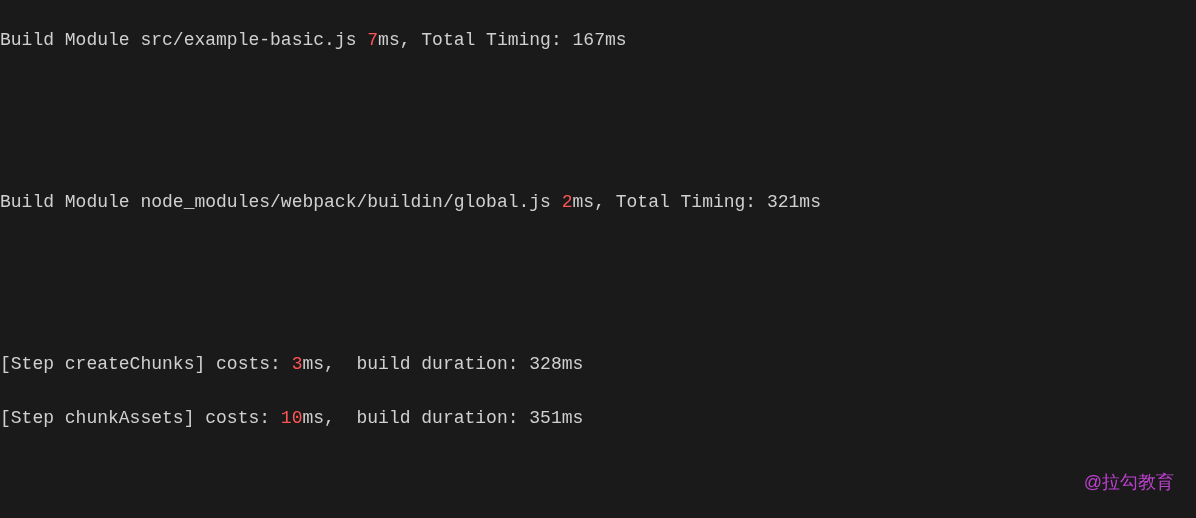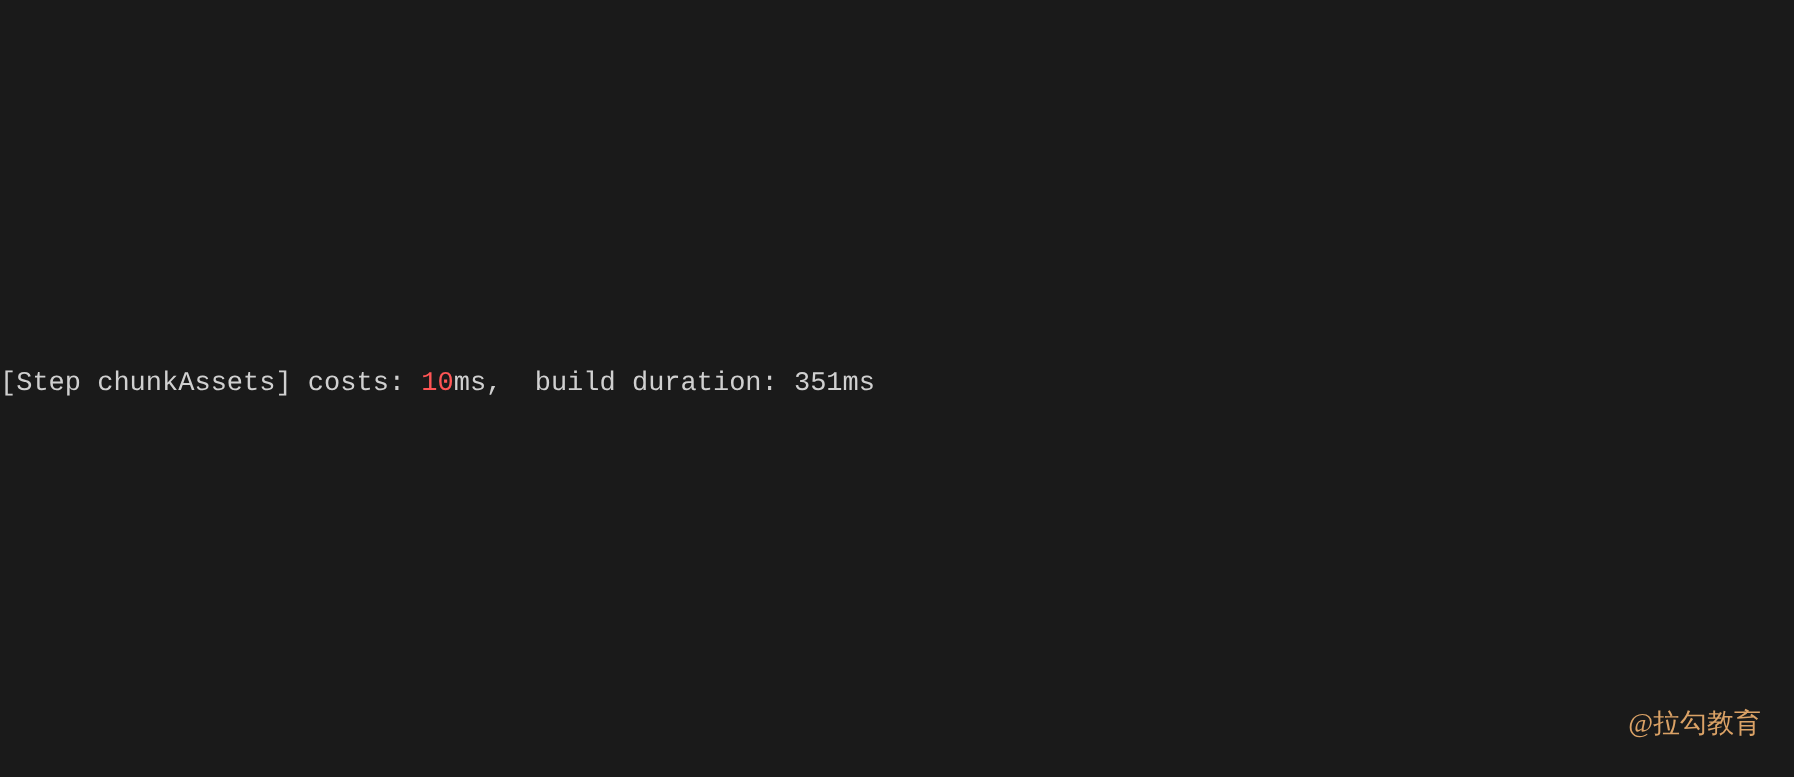--- a/index.html
+++ b/index.html
@@ -15,34 +15,37 @@
     overflow: hidden;
     position: relative;
   }
   .terminal { white-space: pre; }
   .num-red { color: #ff5555; }
   .blank { visibility: hidden; }
   .watermark {
     position: absolute;
     right: 22px;
     bottom: 22px;
-    color: #fdba74;
-    font-family: Liberation Serif, serif;
+    color: #d946ef;
+    font-family: Liberation Sans, sans-serif;
     font-size: 18px;
     opacity: 0.85;
   }
 </style>
 </head>
 <body>
 
 <div class="terminal">
+<div><span>Build Module </span><span>src/example-basic.js </span><span class="num-red">7</span><span>ms, Total Timing: </span><span>167ms</span></div>
 <div class="blank">.</div>
 <div class="blank">.</div>
+<div><span>Build Module </span><span>node_modules/webpack/buildin/global.js </span><span class="num-red">2</span><span>ms, Total Timing: </span><span>321ms</span></div>
 <div class="blank">.</div>
 <div class="blank">.</div>
+<div><span>[Step createChunks] costs: </span><span class="num-red">3</span><span>ms,  build duration: </span><span>328ms</span></div>
 <div><span>[Step chunkAssets] costs: </span><span class="num-red">10</span><span>ms,  build duration: </span><span>351ms</span></div>
 
 
 
 
 
 
 
 
 

